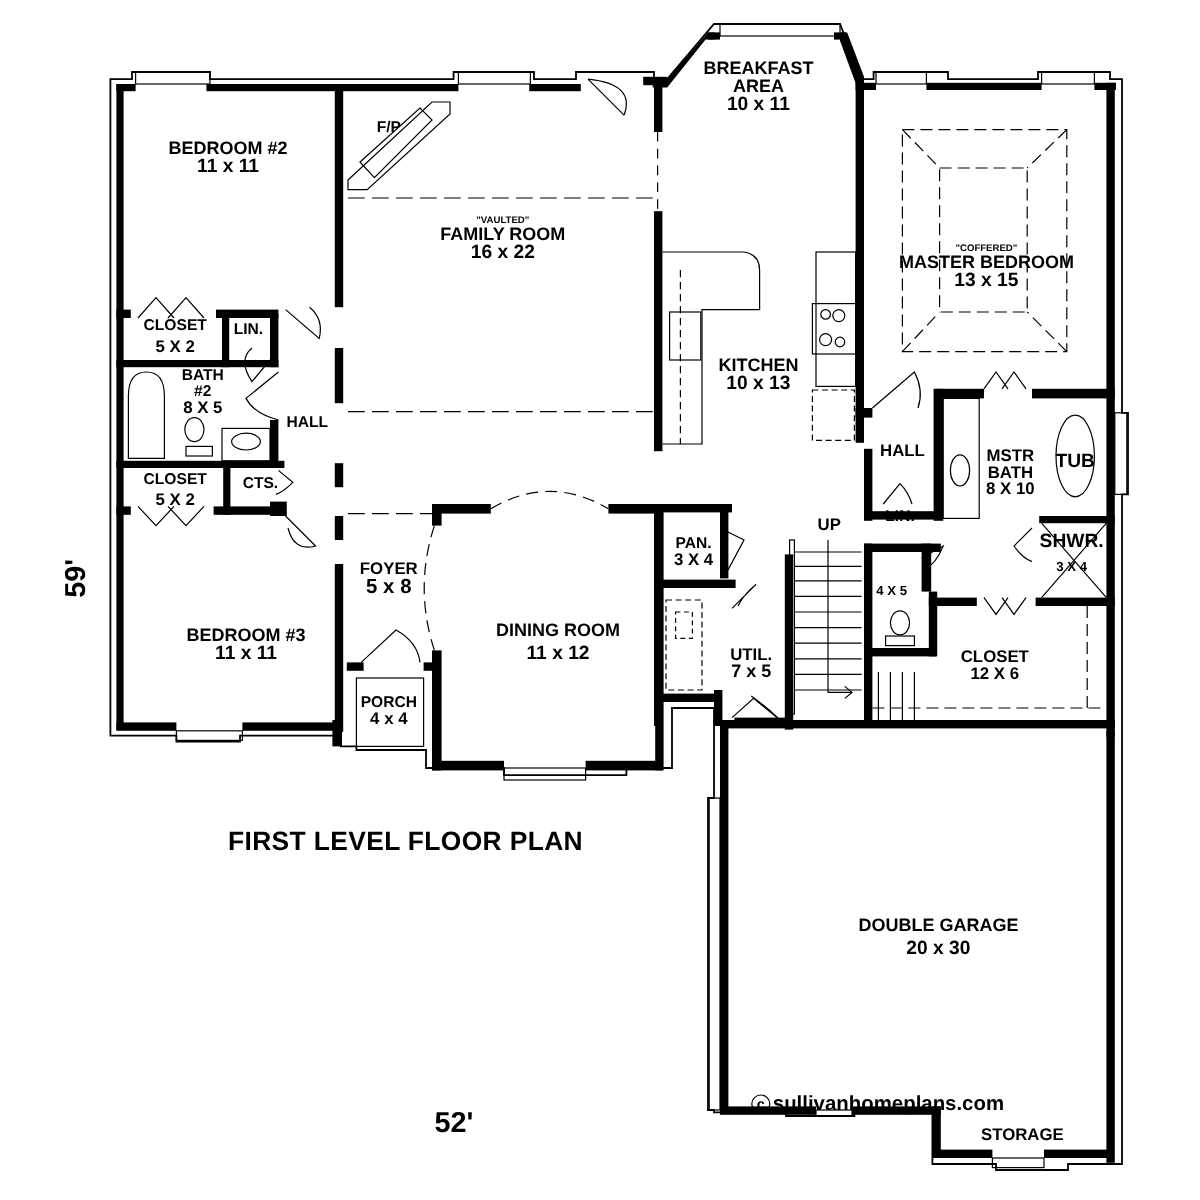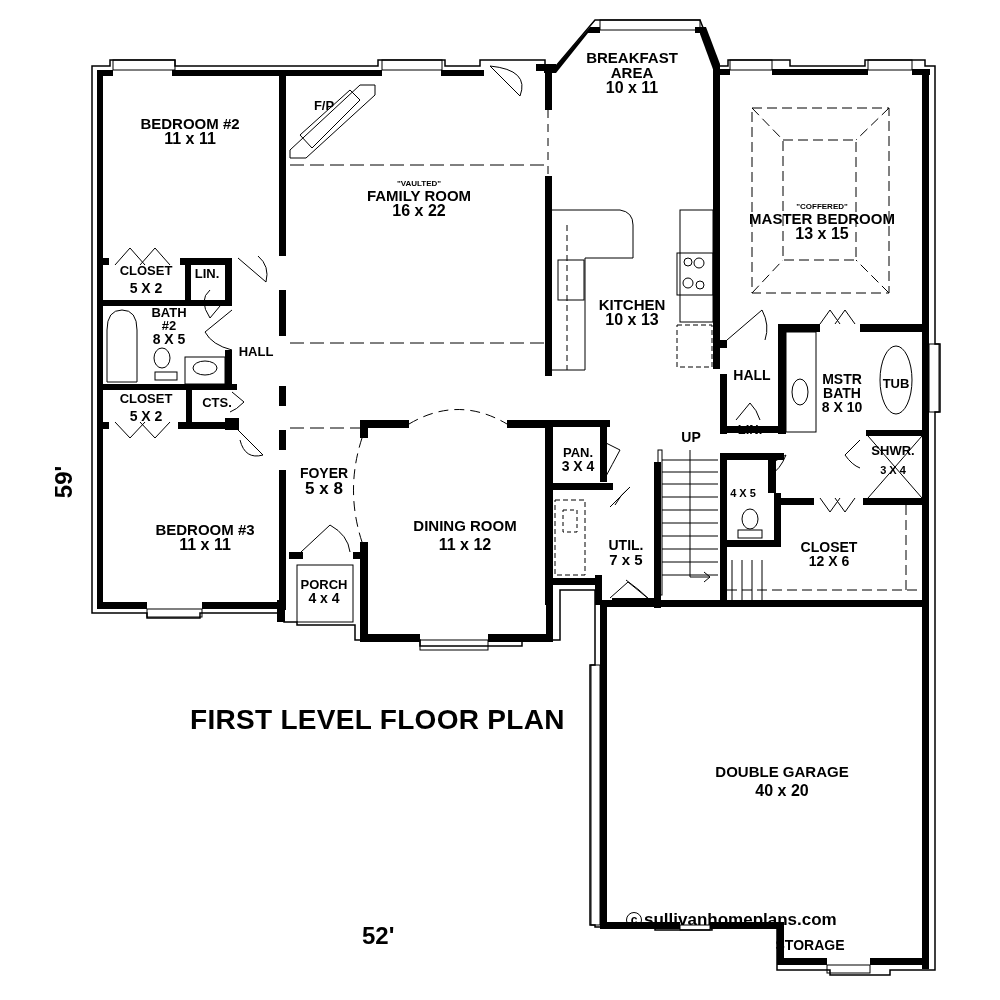--- a/index.html
+++ b/index.html
@@ -4,23 +4,23 @@
 <style>
   html, body { margin:0; padding:0; background:#ffffff; }
   body { width:1000px; height:1000px; position:relative; overflow:hidden; font-family:"Liberation Sans", sans-serif; }
   #plan { position:absolute; left:0; top:0; width:1000px; height:1000px; }
   .lbl { position:absolute; text-align:center; font-weight:bold; color:#000; line-height:1.0; white-space:nowrap; transform:translateX(-50%); font-family:"Liberation Sans", sans-serif; }
   .lbl .n { display:block; }
   .lbl .d { display:block; }
   .s15 .n { font-size:15px; } .s15 .d { font-size:16px; }
   .s14 .n { font-size:14px; } .s14 .d { font-size:19px; }
   .s13 .n { font-size:13px; } .s13 .d { font-size:14px; }
-  .s11 .n { font-size:13px; } .s11 .d { font-size:11px; }
+  .s11 .n { font-size:16px; } .s11 .d { font-size:11px; }
   .sub { display:block; font-size:8px; }
-  .title { position:absolute; left:190px; top:704px; font-size:28px; font-weight:bold; letter-spacing:0.3px; font-family:"Liberation Sans", sans-serif; }
+  .title { position:absolute; left:190px; top:688px; font-size:22px; font-weight:bold; letter-spacing:0.3px; font-family:"Liberation Sans", sans-serif; }
   .dim { position:absolute; font-size:24px; font-weight:bold; font-family:"Liberation Sans", sans-serif; }
   .dim-h { left:362px; top:922px; }
   .dim-v { left:48px; top:468px; transform:rotate(-90deg); transform-origin:center; }
   .copy { position:absolute; left:626px; top:910px; font-size:17px; font-weight:bold; font-family:"Liberation Sans", sans-serif; }
   .copy .c { display:inline-block; width:14px; height:14px; border:1.5px solid #000; border-radius:50%; font-size:12px; line-height:14px; text-align:center; margin-right:2px; vertical-align:1px; }
 </style>
 </head>
 <body>
 
 <svg id="plan" viewBox="0 0 1000 1000" xmlns="http://www.w3.org/2000/svg">
@@ -323,23 +323,23 @@
 <div class="lbl s13" style="left:324px;top:578px;">
   <span class="n">PORCH</span>
   <span class="d">4 x 4</span>
 </div>
 <div class="lbl s15" style="left:465px;top:518px;">
   <span class="n">DINING ROOM</span>
   <span class="d" style="margin-top:4px;">11 x 12</span>
 </div>
 <div class="lbl s15" style="left:762px;top:764px;margin-left:20px;">
   <span class="n">DOUBLE GARAGE</span>
-  <span class="d" style="margin-top:4px;">40 x 20</span>
-</div>
-<div class="lbl s14" style="left:810px;top:938px;text-align:right;">
+  <span class="d" style="margin-top:4px;">20 x 30</span>
+</div>
+<div class="lbl s14" style="left:852px;top:938px;text-align:right;">
   <span class="n">STORAGE</span>
 </div>
 
 <div class="title">FIRST LEVEL FLOOR PLAN</div>
 <div class="dim dim-h">52'</div>
 <div class="dim dim-v">59'</div>
 <div class="copy">
   <span class="c">c</span><span>sullivanhomeplans.com</span>
 </div>
 

